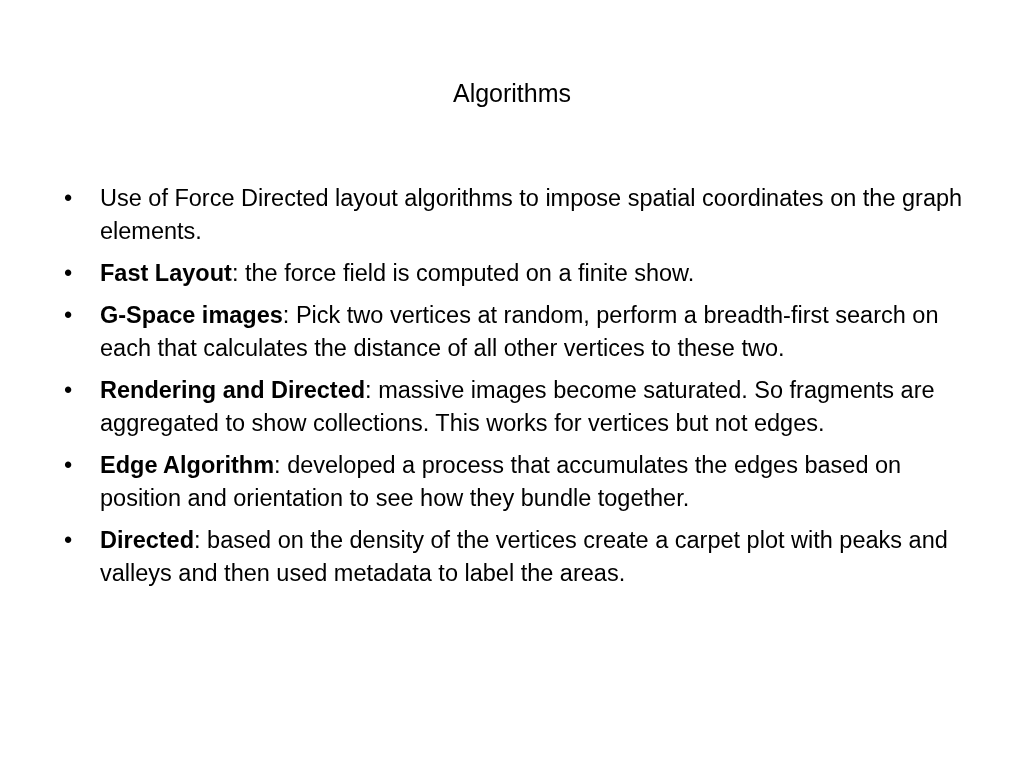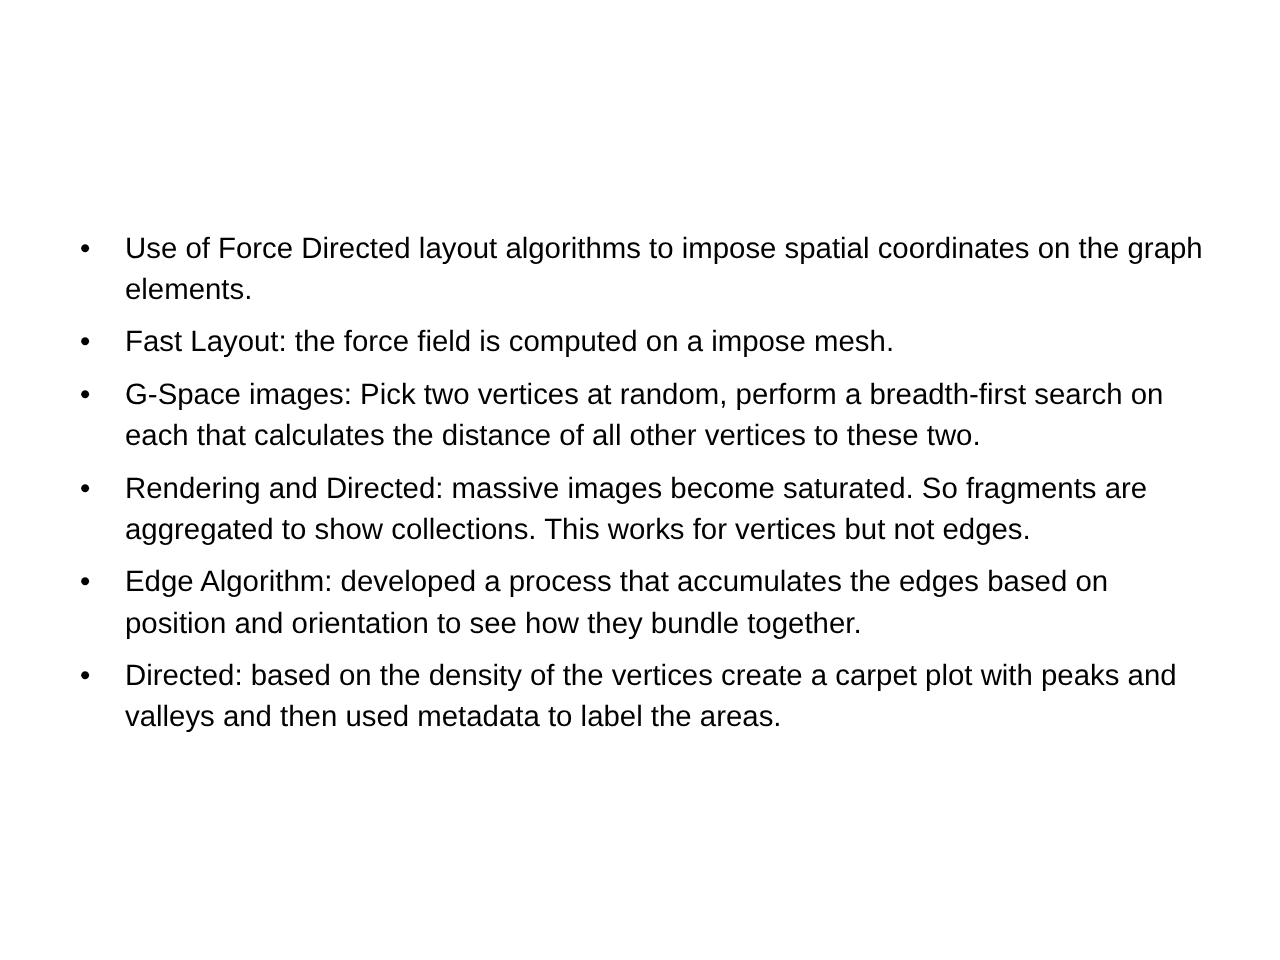--- a/index.html
+++ b/index.html
@@ -51,39 +51,40 @@
   }
   .bullet-item .marker {
     position: absolute;
     left: 6px;
     top: 0;
     font-size: 23.5px;
     line-height: 33px;
     color: #000000;
   }
   .bullet-item b {
-    font-weight: normal;
+    font-weight: bold;
   }
 </style>
 </head>
 <body>
 
 <div class="slide">
 
+  <div class="slide-title">Algorithms</div>
 
   <ul class="bullet-list">
 
     <li class="bullet-item">
       <span class="marker">•</span>
       <b></b><span>Use of Force Directed layout algorithms to impose spatial coordinates on the graph elements.</span>
     </li>
 
     <li class="bullet-item">
       <span class="marker">•</span>
-      <b>Fast Layout</b><span>: the force field is computed on a impose mesh.</span>
+      <b>Fast Layout</b><span>: the force field is computed on a finite show.</span>
     </li>
 
     <li class="bullet-item">
       <span class="marker">•</span>
       <b>G-Space images</b><span>: Pick two vertices at random, perform a breadth-first search on each that calculates the distance of all other vertices to these two.</span>
     </li>
 
     <li class="bullet-item">
       <span class="marker">•</span>
       <b>Rendering and Directed</b><span>: massive images become saturated. So fragments are aggregated to show collections. This works for vertices but not edges.</span>

